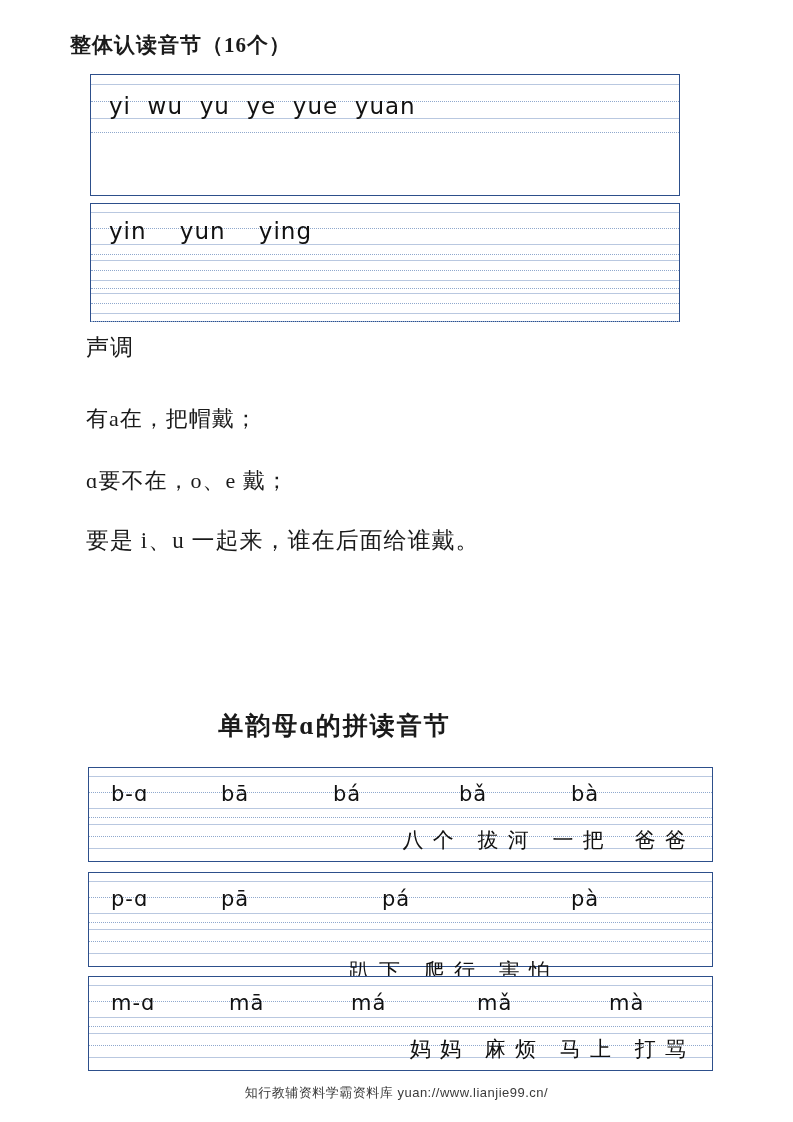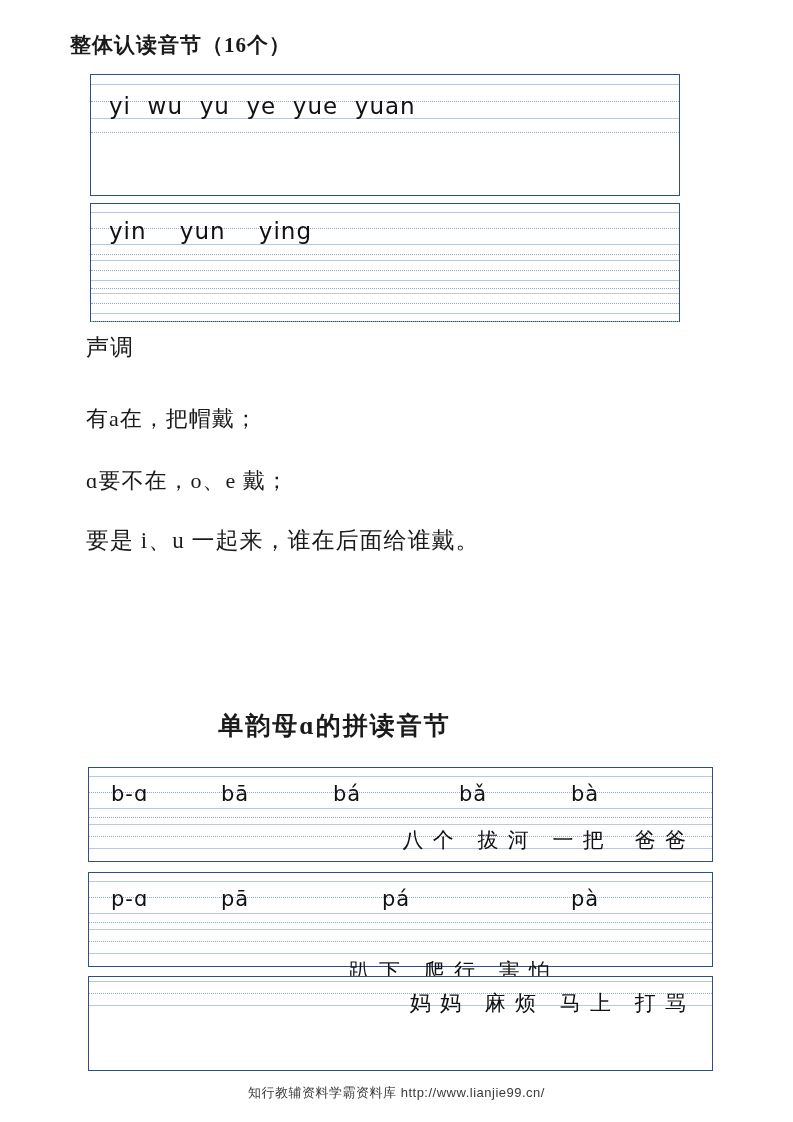--- a/index.html
+++ b/index.html
@@ -239,26 +239,39 @@
       <div class="ln" style="top:16px;"></div>
       <div class="base" style="top:28px;"></div>
       <div class="row-text" style="justify-content:flex-end; padding-right:160px;margin-top:46px;">
         <span class="hanzi">趴 下   爬 行   害 怕</span>
       </div>
     </div>
   </div>
 
   <div class="grid-box" style="left:88px; top:976px; width:625px; height:95px;">
 
+    <div class="grid-row" style="height:52px;">
+      <div class="top" style="top:8px;"></div>
+      <div class="ln" style="top:24px;"></div>
+      <div class="base" style="top:40px;"></div>
+      <div class="ln" style="top:49px;"></div>
+      <div class="row-text" style="padding-left:22px;">
+        <span class="pinyin-sm" style="width:118px; display:inline-block;">m-ɑ</span>
+        <span class="pinyin-sm" style="width:122px; display:inline-block;">mā</span>
+        <span class="pinyin-sm" style="width:126px; display:inline-block;">má</span>
+        <span class="pinyin-sm" style="width:132px; display:inline-block;">mǎ</span>
+        <span class="pinyin-sm" style="display:inline-block;">mà</span>
+      </div>
+    </div>
 
     <div class="grid-row" style="height:40px;">
       <div class="top" style="top:4px;"></div>
       <div class="ln" style="top:16px;"></div>
       <div class="base" style="top:28px;"></div>
-      <div class="row-text" style="justify-content:flex-end; padding-right:24px;align-items:flex-end;">
+      <div class="row-text" style="justify-content:flex-end; padding-right:24px;">
         <span class="hanzi">妈 妈   麻 烦   马 上   打 骂</span>
       </div>
     </div>
   </div>
 
-  <div class="footer" style="top:1084px;">知行教辅资料学霸资料库 http://www.lianjie99.cn/</div>
+  <div class="footer" style="top:1084px;">知行教辅资料学霸资料库 yuan://www.lianjie99.cn/</div>
 
 </div>
 
 </body></html>

